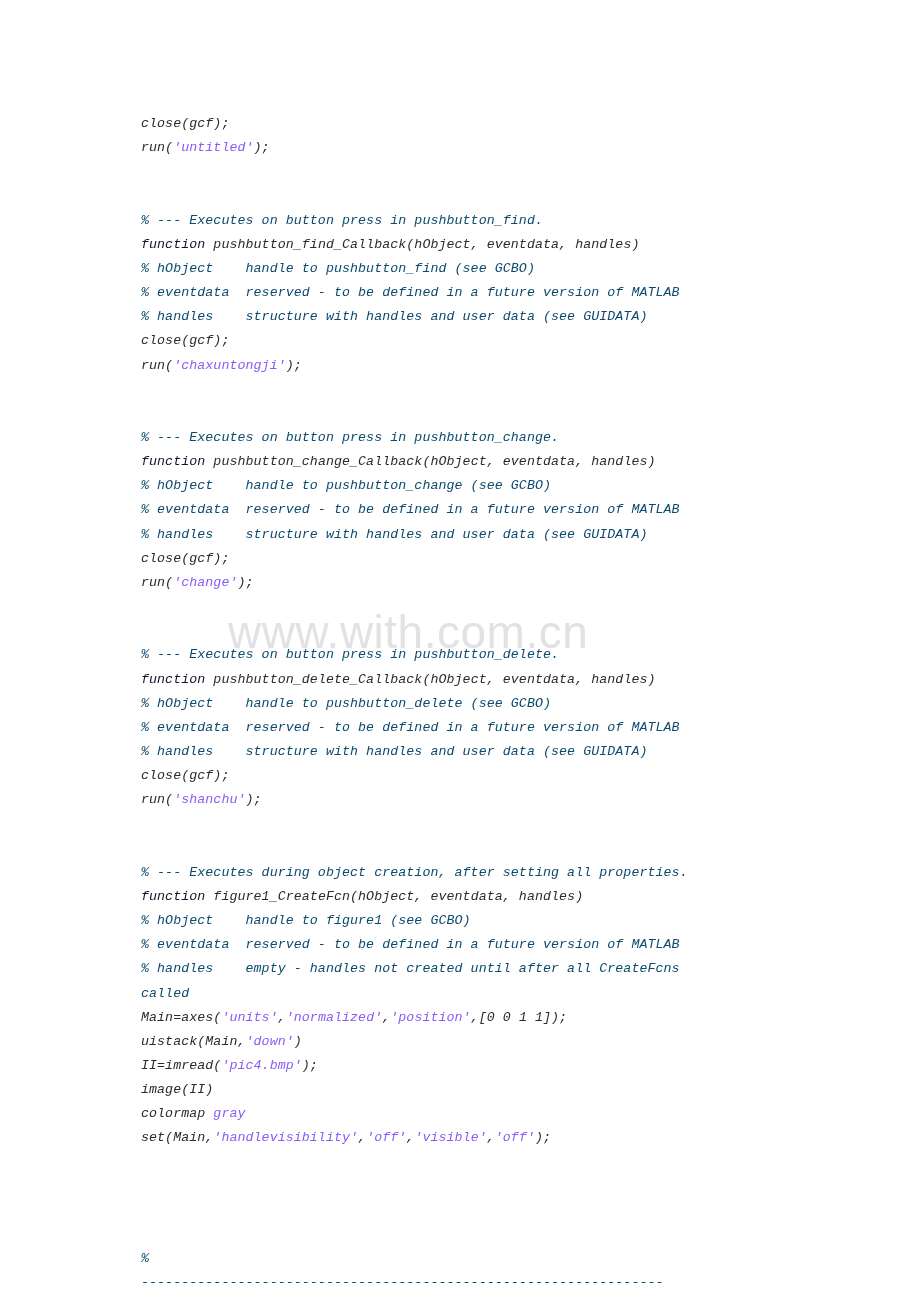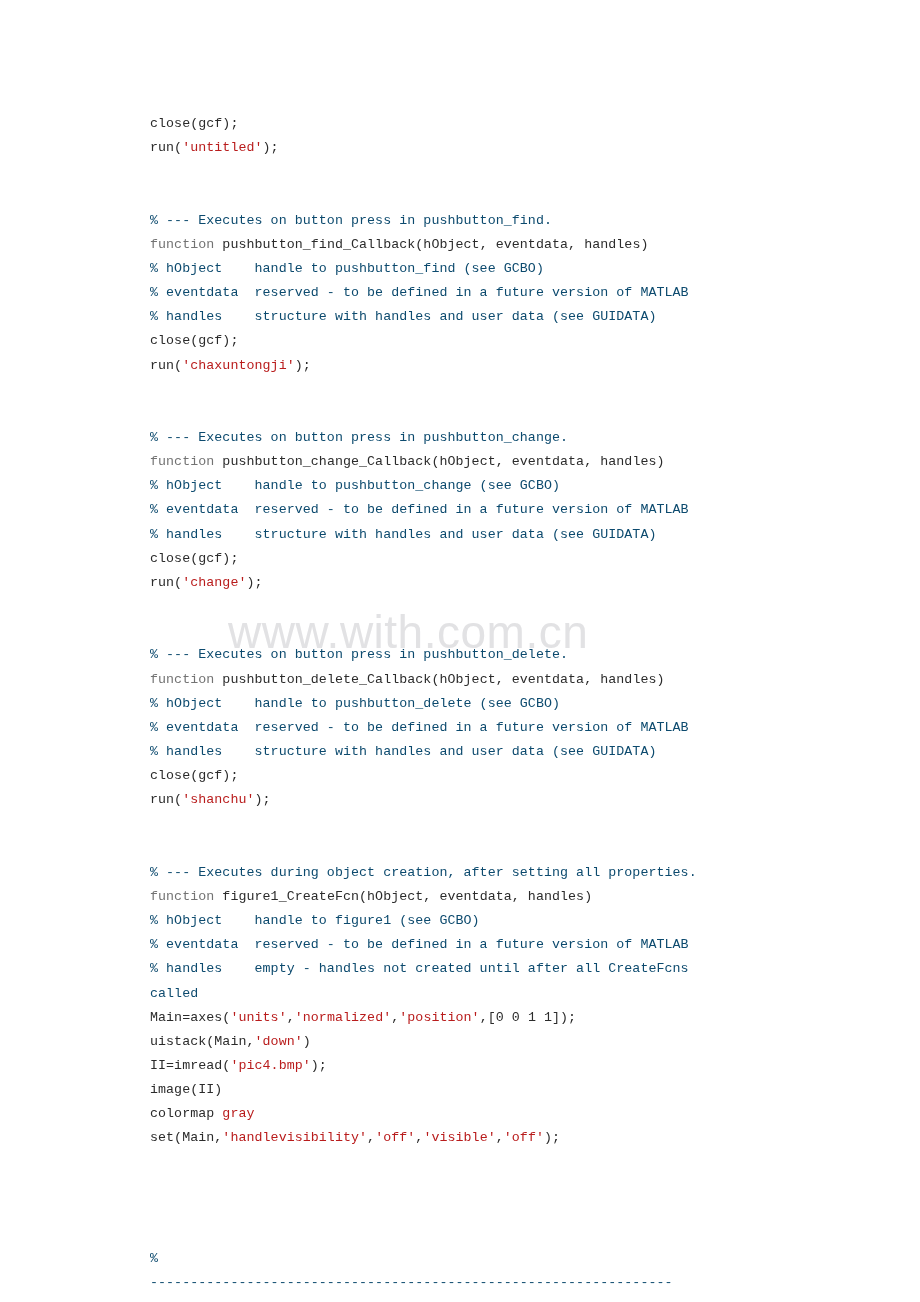--- a/index.html
+++ b/index.html
@@ -37,46 +37,47 @@
     font-size: 46px;
     font-weight: 400;
     letter-spacing: 0.5px;
     white-space: nowrap;
     user-select: none;
     z-index: 1;
   }
 
   #code-listing {
     position: absolute;
-    left: 150px;
+    left: 141px;
     top: 112px;
     width: 700px;
     z-index: 2;
     font-size: 13.3px;
     line-height: 24.15px;
     white-space: pre;
     color: #2b2b2b;
+    font-style: italic;
   }
 
   .code-line {
     white-space: pre;
     min-height: 24.15px;
     font-size: 13.3px;
     line-height: 24.15px;
     letter-spacing: 0.06px;
   }
   .code-line.blank {
     height: 24.15px;
   }
 
   .tok { white-space: pre; }
   .tok-plain   { color: #2b2b2b; }
   .tok-comment { color: #0c4a6e; }
-  .tok-keyword { color: #737373; }
-  .tok-string  { color: #b91c1c; }
+  .tok-keyword { color: #0f172a; }
+  .tok-string  { color: #8b5cf6; }
 </style>
 </head>
 <body>
 
 <div id="page">
 
   <div id="watermark">www.with.com.cn</div>
 
   <div id="code-listing"><div class="code-line"><span class="tok tok-plain">close(gcf);</span></div><div class="code-line"><span class="tok tok-plain">run(</span><span class="tok tok-string">'untitled'</span><span class="tok tok-plain">);</span></div><div class="code-line blank">&nbsp;</div><div class="code-line blank">&nbsp;</div><div class="code-line"><span class="tok tok-comment">% --- Executes on button press in pushbutton_find.</span></div><div class="code-line"><span class="tok tok-keyword">function</span><span class="tok tok-plain"> pushbutton_find_Callback(hObject, eventdata, handles)</span></div><div class="code-line"><span class="tok tok-comment">% hObject    handle to pushbutton_find (see GCBO)</span></div><div class="code-line"><span class="tok tok-comment">% eventdata  reserved - to be defined in a future version of MATLAB</span></div><div class="code-line"><span class="tok tok-comment">% handles    structure with handles and user data (see GUIDATA)</span></div><div class="code-line"><span class="tok tok-plain">close(gcf);</span></div><div class="code-line"><span class="tok tok-plain">run(</span><span class="tok tok-string">'chaxuntongji'</span><span class="tok tok-plain">);</span></div><div class="code-line blank">&nbsp;</div><div class="code-line blank">&nbsp;</div><div class="code-line"><span class="tok tok-comment">% --- Executes on button press in pushbutton_change.</span></div><div class="code-line"><span class="tok tok-keyword">function</span><span class="tok tok-plain"> pushbutton_change_Callback(hObject, eventdata, handles)</span></div><div class="code-line"><span class="tok tok-comment">% hObject    handle to pushbutton_change (see GCBO)</span></div><div class="code-line"><span class="tok tok-comment">% eventdata  reserved - to be defined in a future version of MATLAB</span></div><div class="code-line"><span class="tok tok-comment">% handles    structure with handles and user data (see GUIDATA)</span></div><div class="code-line"><span class="tok tok-plain">close(gcf);</span></div><div class="code-line"><span class="tok tok-plain">run(</span><span class="tok tok-string">'change'</span><span class="tok tok-plain">);</span></div><div class="code-line blank">&nbsp;</div><div class="code-line blank">&nbsp;</div><div class="code-line"><span class="tok tok-comment">% --- Executes on button press in pushbutton_delete.</span></div><div class="code-line"><span class="tok tok-keyword">function</span><span class="tok tok-plain"> pushbutton_delete_Callback(hObject, eventdata, handles)</span></div><div class="code-line"><span class="tok tok-comment">% hObject    handle to pushbutton_delete (see GCBO)</span></div><div class="code-line"><span class="tok tok-comment">% eventdata  reserved - to be defined in a future version of MATLAB</span></div><div class="code-line"><span class="tok tok-comment">% handles    structure with handles and user data (see GUIDATA)</span></div><div class="code-line"><span class="tok tok-plain">close(gcf);</span></div><div class="code-line"><span class="tok tok-plain">run(</span><span class="tok tok-string">'shanchu'</span><span class="tok tok-plain">);</span></div><div class="code-line blank">&nbsp;</div><div class="code-line blank">&nbsp;</div><div class="code-line"><span class="tok tok-comment">% --- Executes during object creation, after setting all properties.</span></div><div class="code-line"><span class="tok tok-keyword">function</span><span class="tok tok-plain"> figure1_CreateFcn(hObject, eventdata, handles)</span></div><div class="code-line"><span class="tok tok-comment">% hObject    handle to figure1 (see GCBO)</span></div><div class="code-line"><span class="tok tok-comment">% eventdata  reserved - to be defined in a future version of MATLAB</span></div><div class="code-line"><span class="tok tok-comment">% handles    empty - handles not created until after all CreateFcns</span></div><div class="code-line"><span class="tok tok-comment">called</span></div><div class="code-line"><span class="tok tok-plain">Main=axes(</span><span class="tok tok-string">'units'</span><span class="tok tok-plain">,</span><span class="tok tok-string">'normalized'</span><span class="tok tok-plain">,</span><span class="tok tok-string">'position'</span><span class="tok tok-plain">,[0 0 1 1]);</span></div><div class="code-line"><span class="tok tok-plain">uistack(Main,</span><span class="tok tok-string">'down'</span><span class="tok tok-plain">)</span></div><div class="code-line"><span class="tok tok-plain">II=imread(</span><span class="tok tok-string">'pic4.bmp'</span><span class="tok tok-plain">);</span></div><div class="code-line"><span class="tok tok-plain">image(II)</span></div><div class="code-line"><span class="tok tok-plain">colormap </span><span class="tok tok-string">gray</span></div><div class="code-line"><span class="tok tok-plain">set(Main,</span><span class="tok tok-string">'handlevisibility'</span><span class="tok tok-plain">,</span><span class="tok tok-string">'off'</span><span class="tok tok-plain">,</span><span class="tok tok-string">'visible'</span><span class="tok tok-plain">,</span><span class="tok tok-string">'off'</span><span class="tok tok-plain">);</span></div><div class="code-line blank">&nbsp;</div><div class="code-line blank">&nbsp;</div><div class="code-line blank">&nbsp;</div><div class="code-line blank">&nbsp;</div><div class="code-line"><span class="tok tok-comment">%</span></div><div class="code-line"><span class="tok tok-comment">-----------------------------------------------------------------</span></div></div>
 

